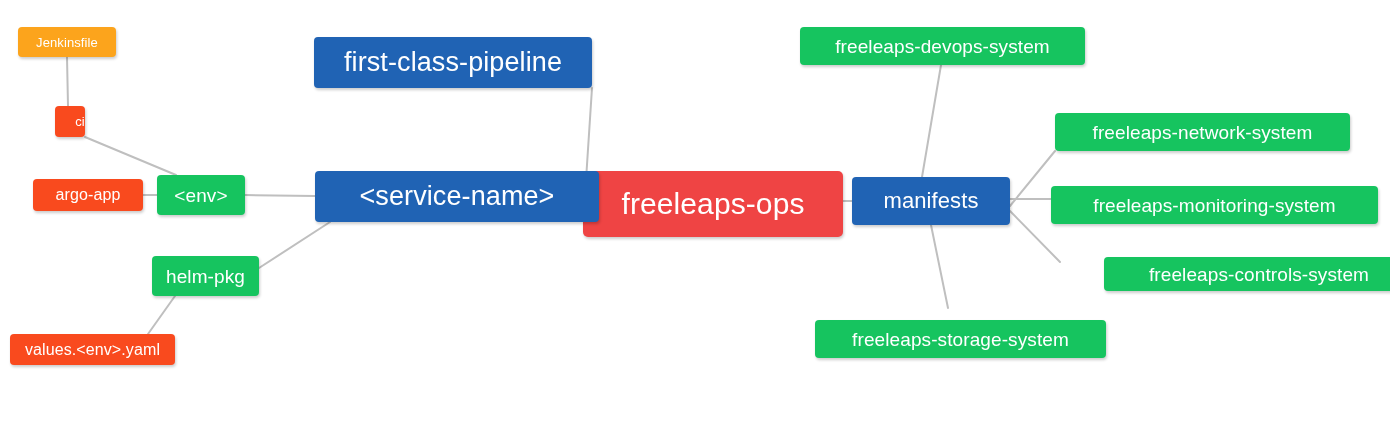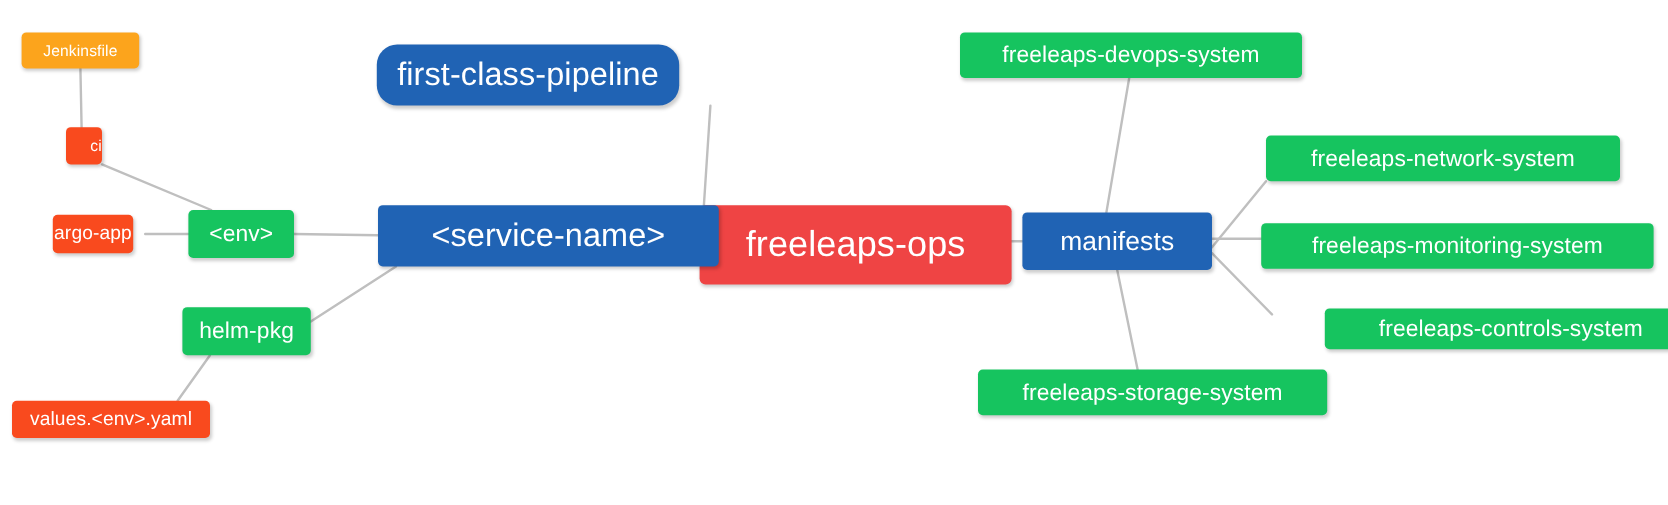--- a/index.html
+++ b/index.html
@@ -72,28 +72,28 @@
       <line x1="68" y1="106" x2="67" y2="57" stroke="#bfbfbf" stroke-width="2" stroke-linecap="round"></line>
       <line x1="175" y1="296" x2="148" y2="334" stroke="#bfbfbf" stroke-width="2" stroke-linecap="round"></line>
       <line x1="922" y1="177" x2="941" y2="65" stroke="#bfbfbf" stroke-width="2" stroke-linecap="round"></line>
       <line x1="1010" y1="206" x2="1055" y2="151" stroke="#bfbfbf" stroke-width="2" stroke-linecap="round"></line>
       <line x1="1010" y1="199" x2="1051" y2="199" stroke="#bfbfbf" stroke-width="2" stroke-linecap="round"></line>
       <line x1="1010" y1="211" x2="1060" y2="262" stroke="#bfbfbf" stroke-width="2" stroke-linecap="round"></line>
       <line x1="931" y1="225" x2="948" y2="308" stroke="#bfbfbf" stroke-width="2" stroke-linecap="round"></line>
     </svg>
   <div id="node-layer">
       <div class="node node-root " style="left: 583px; top: 171px; width: 260px; height: 66px;">freeleaps-ops</div>
-      <div class="node node-blue size-xl" style="left: 314px; top: 37px; width: 252px; height: 51px; border-radius: 17px;">first-class-pipeline</div>
+      <div class="node node-blue size-xl" style="left: 314px; top: 37px; width: 278px; height: 51px;">first-class-pipeline</div>
       <div class="node node-blue size-xl" style="left: 315px; top: 171px; width: 284px; height: 51px;">&lt;service-name&gt;</div>
       <div class="node node-blue size-lg" style="left: 852px; top: 177px; width: 158px; height: 48px;">manifests</div>
       <div class="node node-green size-md" style="left: 157px; top: 175px; width: 88px; height: 40px;">&lt;env&gt;</div>
       <div class="node node-green size-md" style="left: 152px; top: 256px; width: 107px; height: 40px;">helm-pkg</div>
       <div class="node node-orange size-xs" style="left: 18px; top: 27px; width: 98px; height: 30px;">Jenkinsfile</div>
       <div class="node node-red size-xs" style="left: 55px; top: 106px; width: 30px; height: 31px; padding-left: 20px;">ci</div>
-      <div class="node node-red size-sm" style="left: 44px; top: 179px; width: 67px; height: 32px;">argo-app</div>
+      <div class="node node-red size-sm" style="left: 33px; top: 179px; width: 110px; height: 32px;">argo-app</div>
       <div class="node node-red size-sm" style="left: 10px; top: 334px; width: 165px; height: 31px;">values.&lt;env&gt;.yaml</div>
       <div class="node node-green size-md" style="left: 800px; top: 27px; width: 285px; height: 38px;">freeleaps-devops-system</div>
       <div class="node node-green size-md" style="left: 1055px; top: 113px; width: 295px; height: 38px;">freeleaps-network-system</div>
       <div class="node node-green size-md" style="left: 1051px; top: 186px; width: 327px; height: 38px;">freeleaps-monitoring-system</div>
       <div class="node node-green size-md" style="left: 1104px; top: 257px; width: 295px; height: 34px; padding-left: 15px;">freeleaps-controls-system</div>
-      <div class="node node-green size-md" style="left: 815px; top: 308px; width: 291px; height: 38px;">freeleaps-storage-system</div>
+      <div class="node node-green size-md" style="left: 815px; top: 320px; width: 291px; height: 38px;">freeleaps-storage-system</div>
     </div>
 </div>
 
 </body></html>

